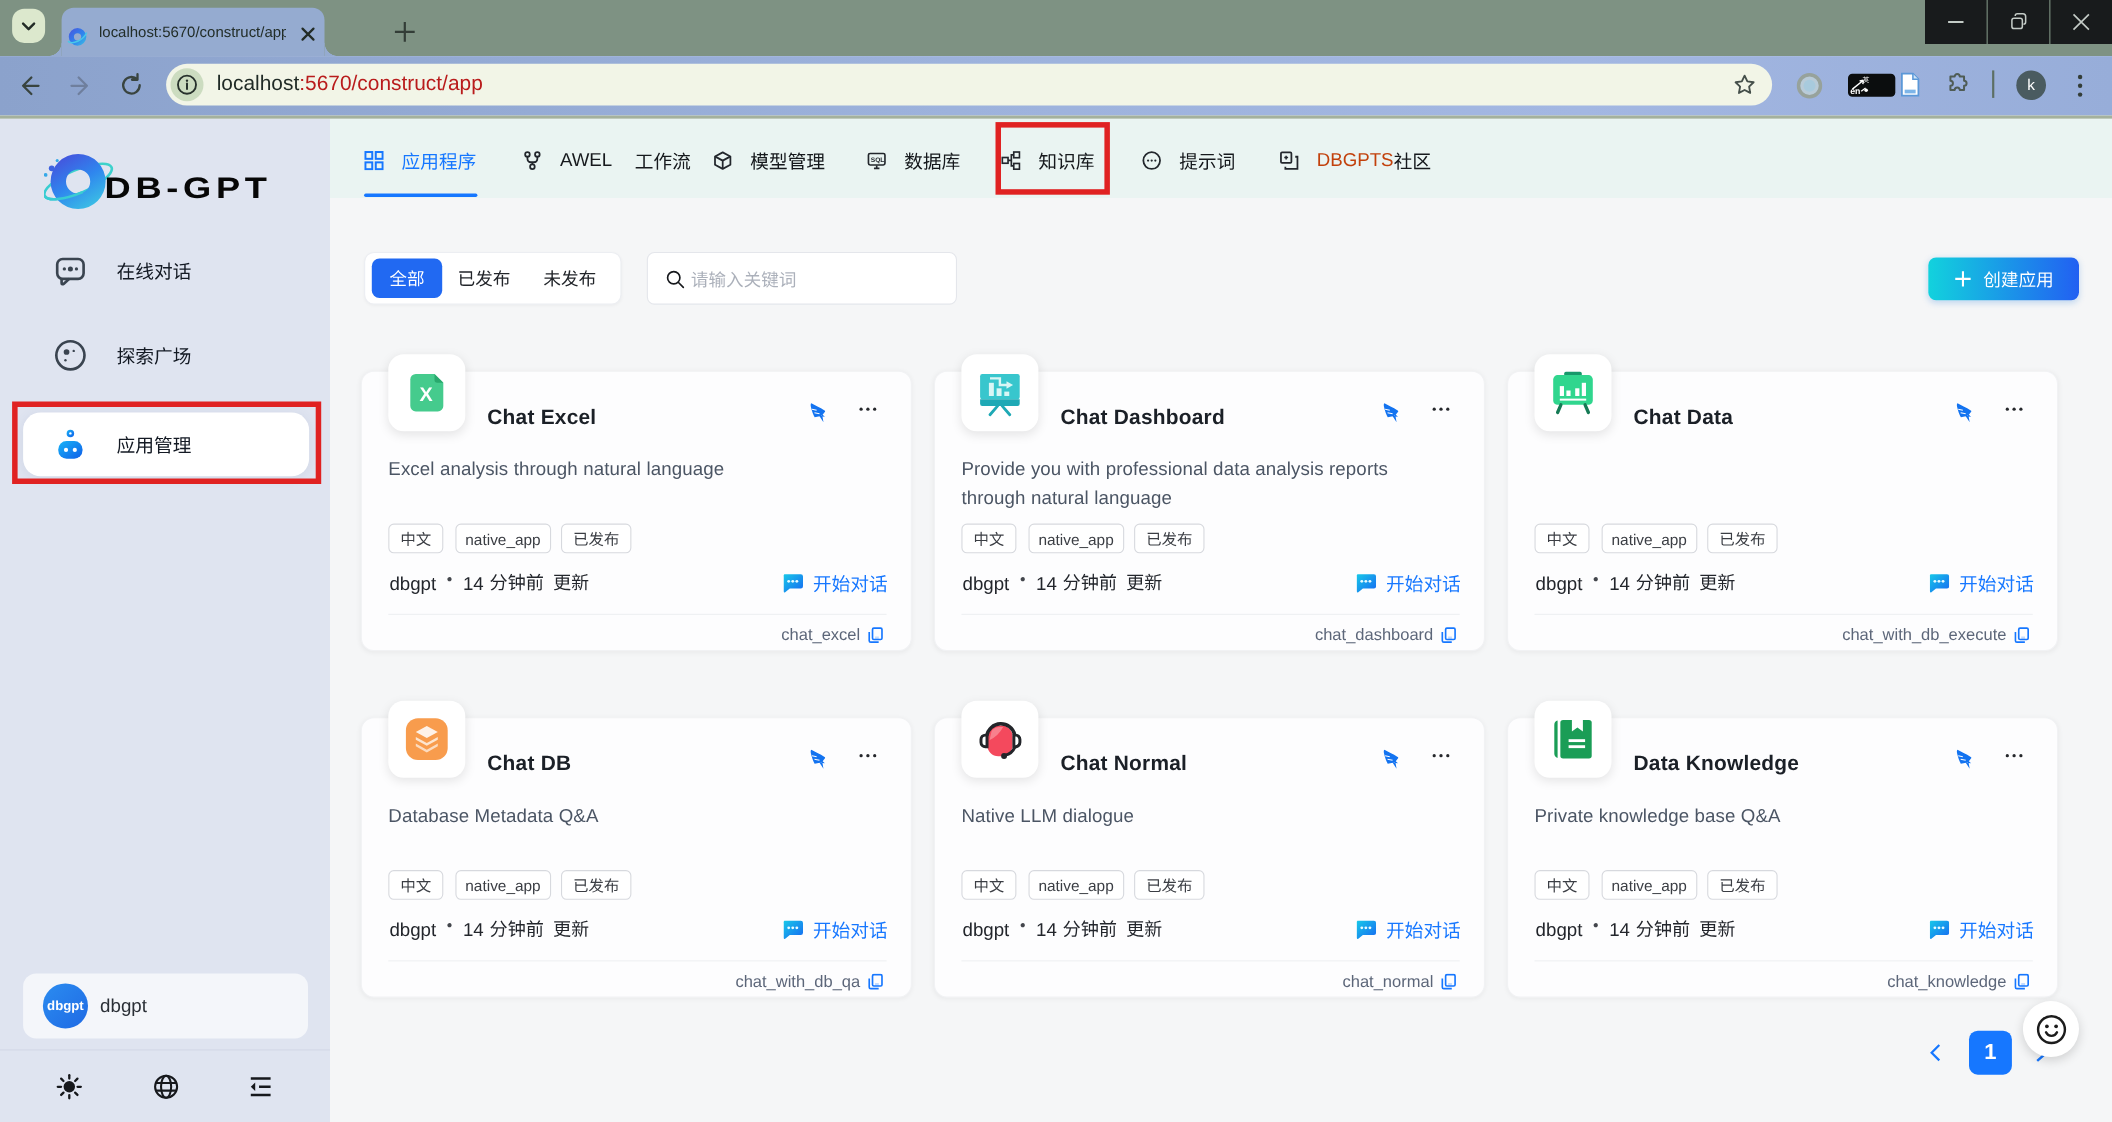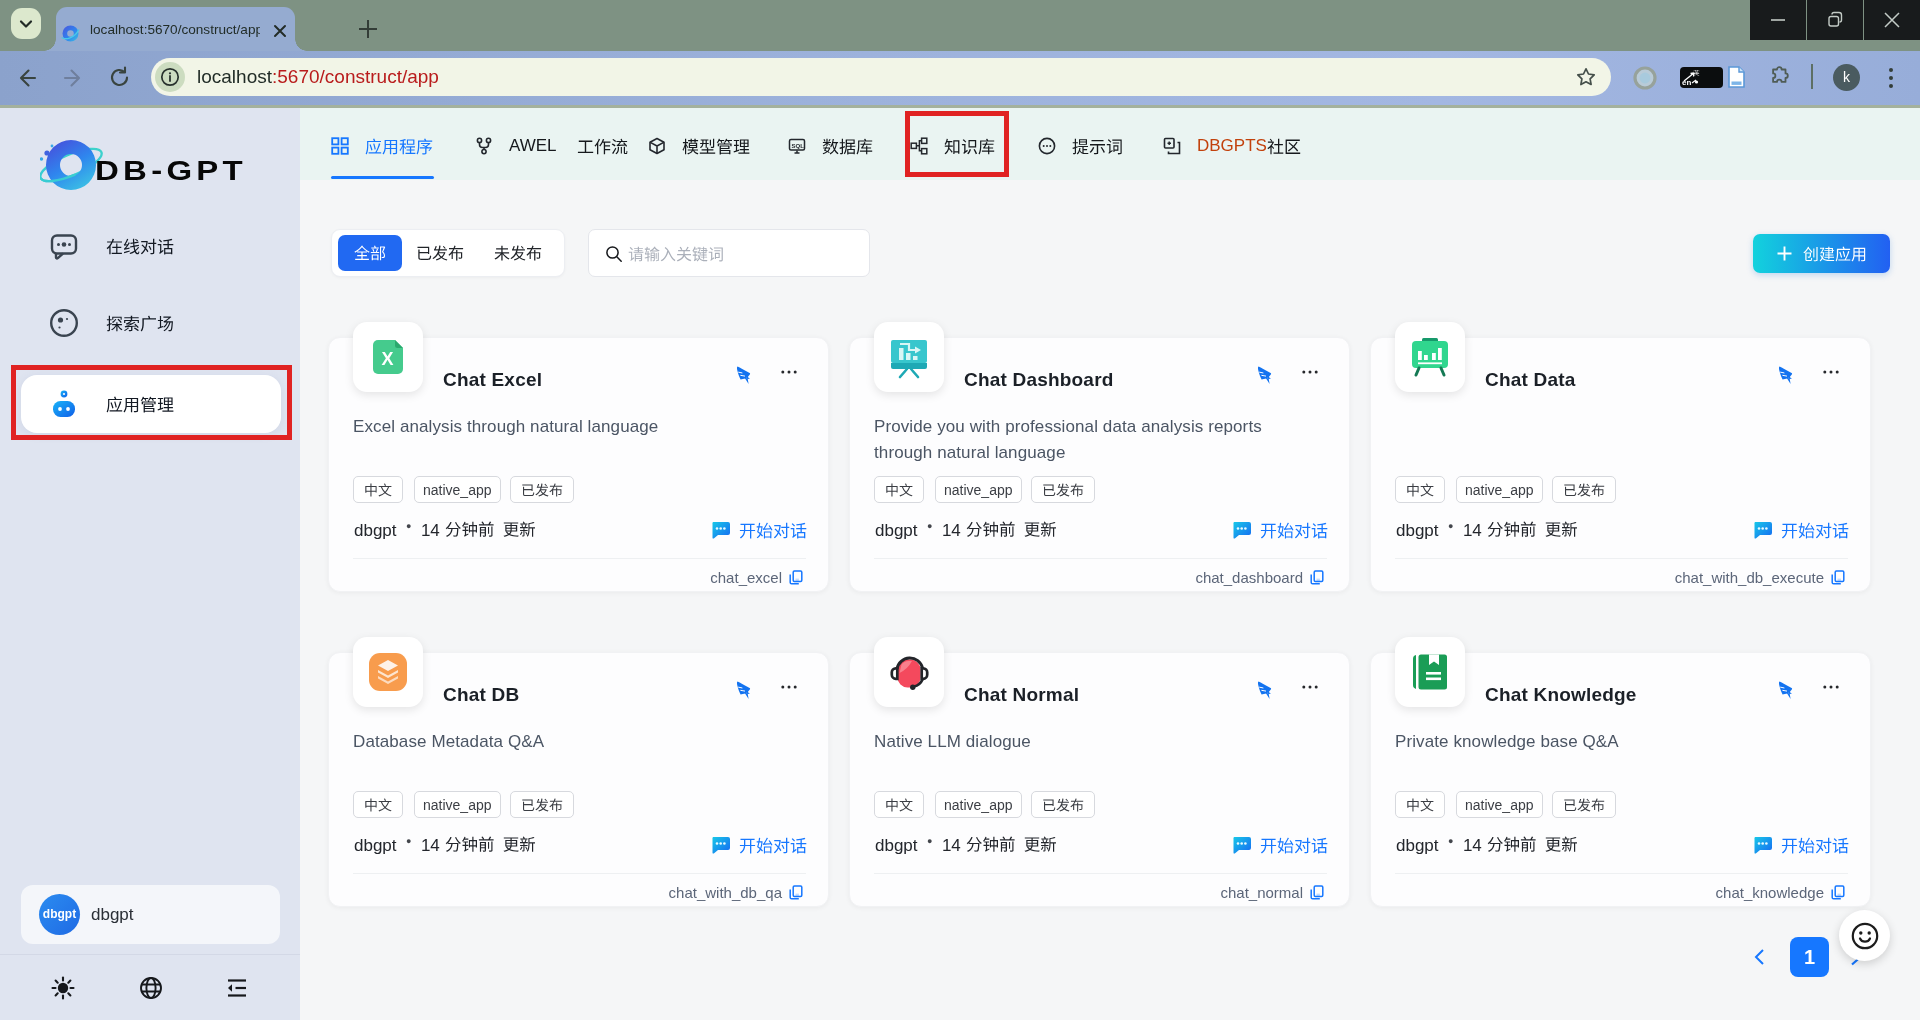--- a/index.html
+++ b/index.html
@@ -737,21 +737,21 @@
 <div class="card" style="left:1370px;top:652px">
   <div class="tile">
       <svg width="42" height="42" viewBox="0 0 42 42">
         <path d="M4 8 a4 4 0 0 1 3 -3.9 V38 a4 4 0 0 1 -3 -3.9 z" fill="#1a9d56"></path>
         <rect x="9.5" y="3.5" width="28.5" height="35" rx="2.5" fill="#1a9d56"></rect>
         <path d="M20 3.5 h10 V14 l-5 -3.6 L20 14 z" fill="#fff"></path>
         <rect x="17" y="21" width="15" height="2.6" fill="#fff"></rect>
         <rect x="17" y="26.5" width="15" height="2.6" fill="#fff"></rect>
       </svg>
     </div>
-  <div class="ctitle">Chat Knowledge</div>
+  <div class="ctitle">Data Knowledge</div>
   <div class="plane"><svg width="15" height="19" viewBox="0 0 15 19">
         <path d="M1.6 0.6 C4.5 2.2 9.5 4.6 13.6 7.1 C14.3 7.5 14.2 8.1 13.8 8.6 L12.2 10.6 C11.5 11.5 10.4 12.2 9.2 12.5 L4.6 13.4 C3.4 11.2 1.9 7.3 1.2 3.9 C0.9 2.4 0.8 1.1 1.6 0.6 z" fill="#1373f0"></path>
         <g stroke="#fdfdfe" stroke-width="1">
           <path d="M2.2 6.1 l4.2 .9"></path>
           <path d="M4.4 9.3 l4.6 .8"></path>
         </g>
         <path d="M10.6 9.8 L13.9 12.9 L11.7 12.7 L12.6 17.9 L8.6 11.7 L10.9 12.2 z" fill="#1373f0"></path>
       </svg></div>
   <div class="cdots"><svg width="16" height="18" viewBox="0 0 16 18">
         <circle cx="1.8" cy="10" r="1.5" fill="#26282c"></circle>

